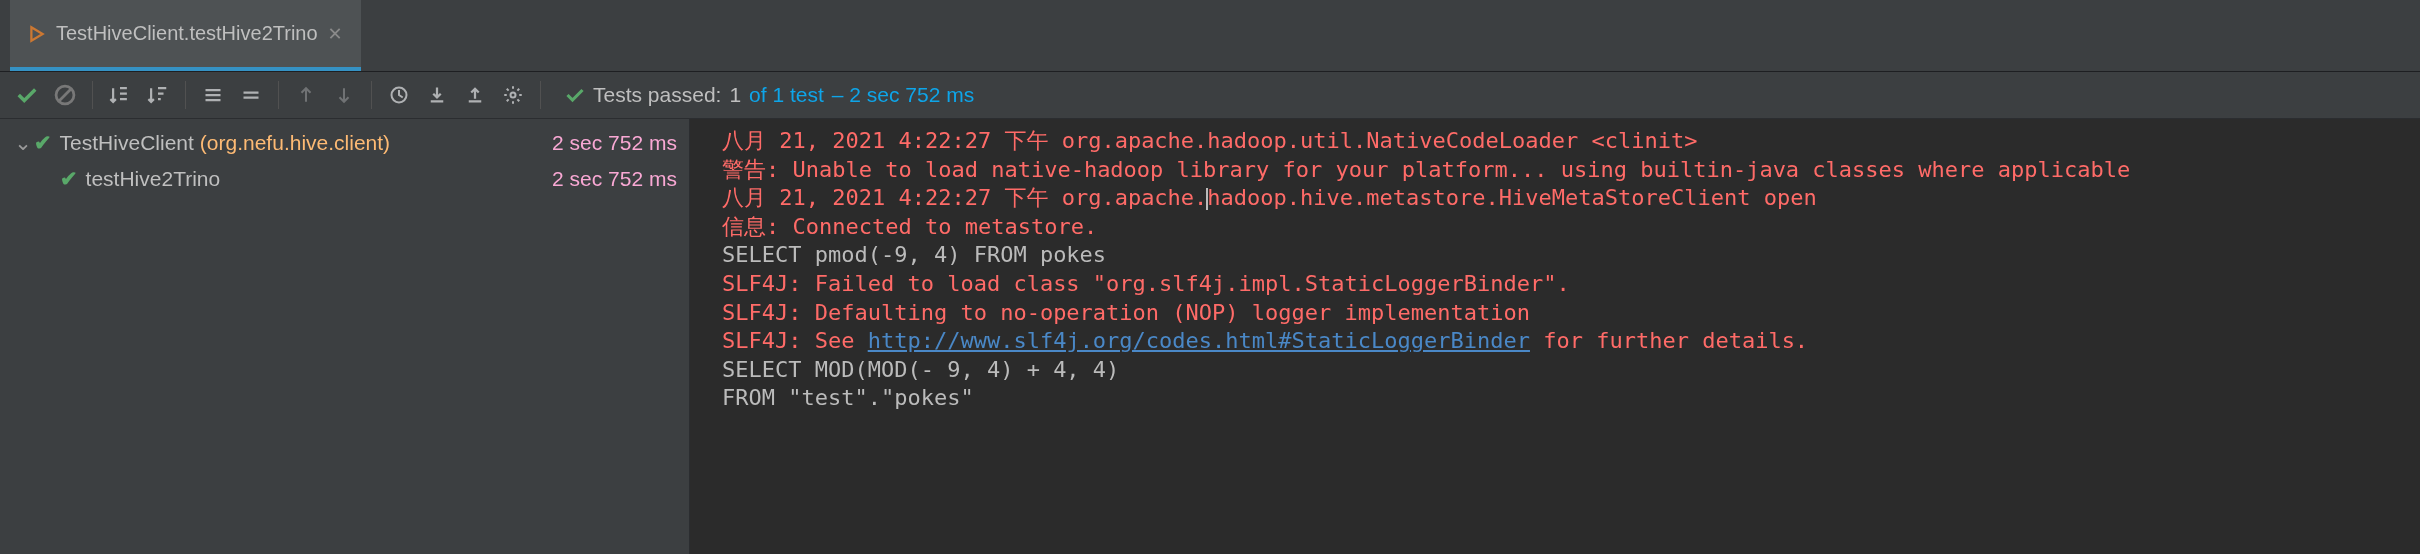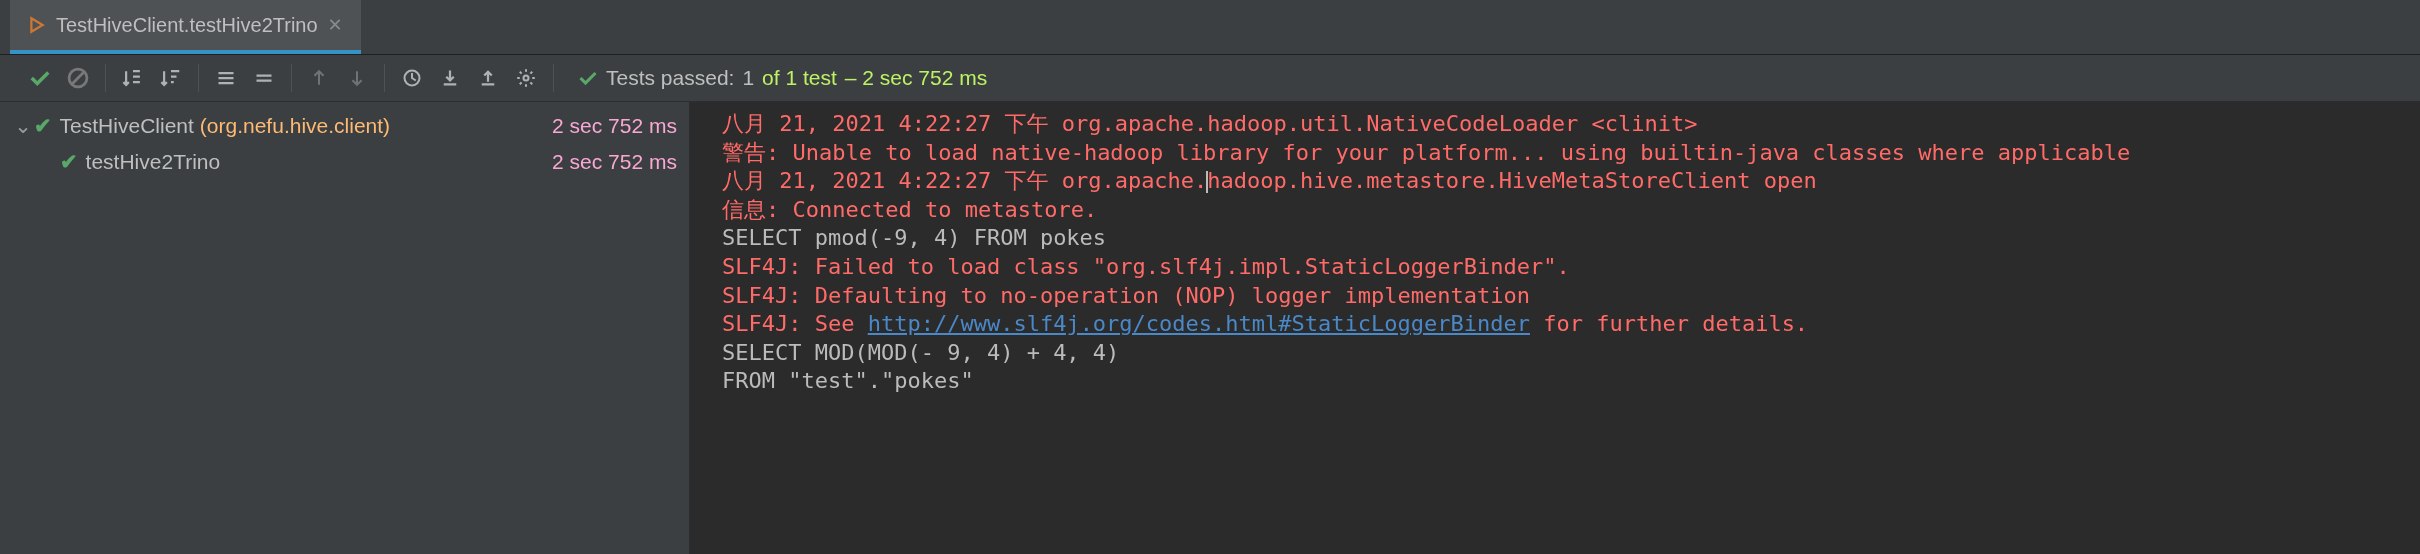--- a/index.html
+++ b/index.html
@@ -6,21 +6,21 @@
   html, body {
     width: 2420px;
     height: 554px;
     background: #2b2d30;
     font-family: -apple-system, "Segoe UI", Arial, sans-serif;
     font-size: 20px;
     color: #bbbbbb;
     overflow: hidden;
   }
   .tab-bar {
-    height: 55px;
+    height: 72px;
     background: #3c3f41;
     border-bottom: 1px solid #1e1f22;
     display: flex;
     align-items: stretch;
     padding-left: 10px;
   }
   .tab {
     display: flex;
     align-items: center;
     gap: 10px;
@@ -32,41 +32,41 @@
     cursor: pointer;
   }
   .tab .close { color: #8a8a8a; font-size: 18px; }
   .tab .file-icon { width: 18px; height: 18px; }
   .toolbar {
     height: 47px;
     background: #3c3f41;
     border-bottom: 1px solid #2b2d30;
     display: flex;
     align-items: center;
-    padding-left: 23px;
+    padding-left: 10px;
     gap: 4px;
   }
   .tbtn {
     width: 34px; height: 34px;
     display:flex; align-items:center; justify-content:center;
     color:#afb1b3; border-radius:4px;
     cursor:pointer;
   }
   .tbtn.disabled { opacity:0.45; }
   .toolbar-sep {
     width:1px; height:28px; background:#515151;
     margin: 0 6px;
   }
   .test-summary {
     display:flex; align-items:center; gap:8px;
     margin-left: 14px;
     font-size: 21px;
   }
   .test-summary .passed { color:#bfbfbf; }
-  .test-summary .dim { color:#bef264; }
+  .test-summary .dim { color:#0ea5e9; }
   .body-row {
     display:flex;
     height: calc(100% - 55px - 47px);
   }
   .tree-panel {
     width: 690px;
     background: #3c3f41;
     border-right: 1px solid #2b2d30;
     padding-top: 6px;
     font-size: 21px;

